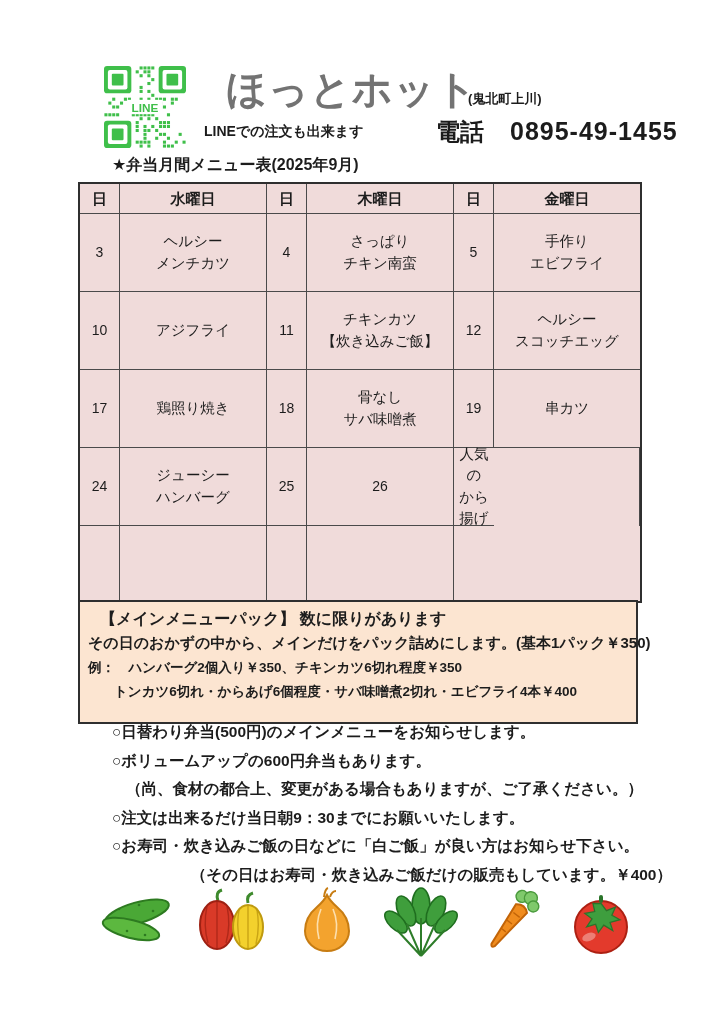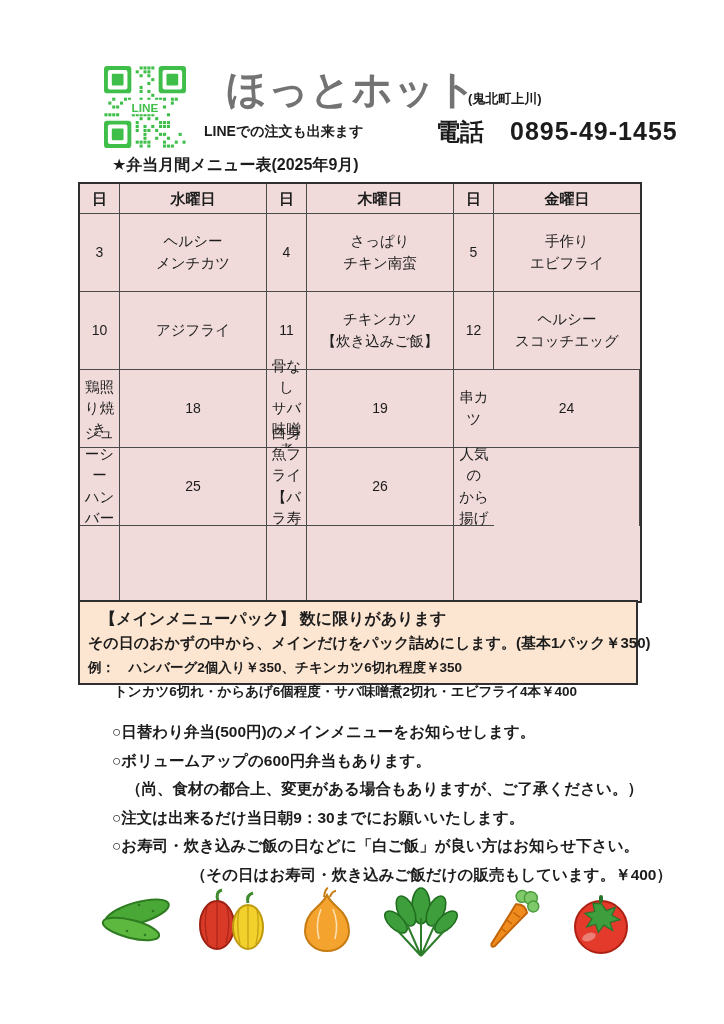--- a/index.html
+++ b/index.html
@@ -55,21 +55,21 @@
     text-align:center;
     font-size:14.5px;line-height:1.45;
     white-space:pre-line;
   }
   .menu-table .cell.last-col{border-right:none;}
   .menu-table .cell.last-row{border-bottom:none;}
   .menu-table .head{font-weight:700;font-size:15px;}
   .menu-table .date{font-size:14px;}
   
   .pack-box{
-    position:absolute;left:78px;top:600px;width:560px;height:85px;
+    position:absolute;left:78px;top:600px;width:560px;height:124px;
     box-sizing:border-box;
     border:2px solid #2f2f2f;
     background:#fce5d1;
     padding:5px 8px 0 6px;
   }
   .pack-box .p-title{font-size:16px;font-weight:700;margin:2px 0 0 14px;white-space:nowrap;}
   .pack-box .p-line1{font-size:15px;font-weight:600;margin:4px 0 0 2px;white-space:nowrap;}
   .pack-box .p-line2{font-size:13.5px;font-weight:600;margin:6px 0 0 2px;white-space:nowrap;}
   .pack-box .p-line3{font-size:13.5px;font-weight:600;margin:6px 0 0 28px;white-space:nowrap;}
   
@@ -221,33 +221,32 @@
 
     <div class="cell date">10</div>
     <div class="cell">アジフライ</div>
     <div class="cell date">11</div>
     <div class="cell">チキンカツ
 【炊き込みご飯】</div>
     <div class="cell date">12</div>
     <div class="cell last-col">ヘルシー
 スコッチエッグ</div>
 
+    <div class="cell date">17</div>
     <div class="cell">鶏照り焼き</div>
     <div class="cell date">18</div>
     <div class="cell">骨なし
 サバ味噌煮</div>
     <div class="cell date">19</div>
     <div class="cell last-col">串カツ</div>
 
     <div class="cell date">24</div>
     <div class="cell">ジューシー
 ハンバーグ</div>
     <div class="cell date">25</div>
-    <div class="cell">白身魚フライ
-【バラ寿司】</div>
     <div class="cell date">26</div>
     <div class="cell last-col">人気の
 から揚げ</div>
 
     <div class="cell date last-row"></div>
     <div class="cell last-row"></div>
     <div class="cell date last-row"></div>
     <div class="cell last-row"></div>
     <div class="cell date last-row"></div>
     <div class="cell last-col last-row"></div>

